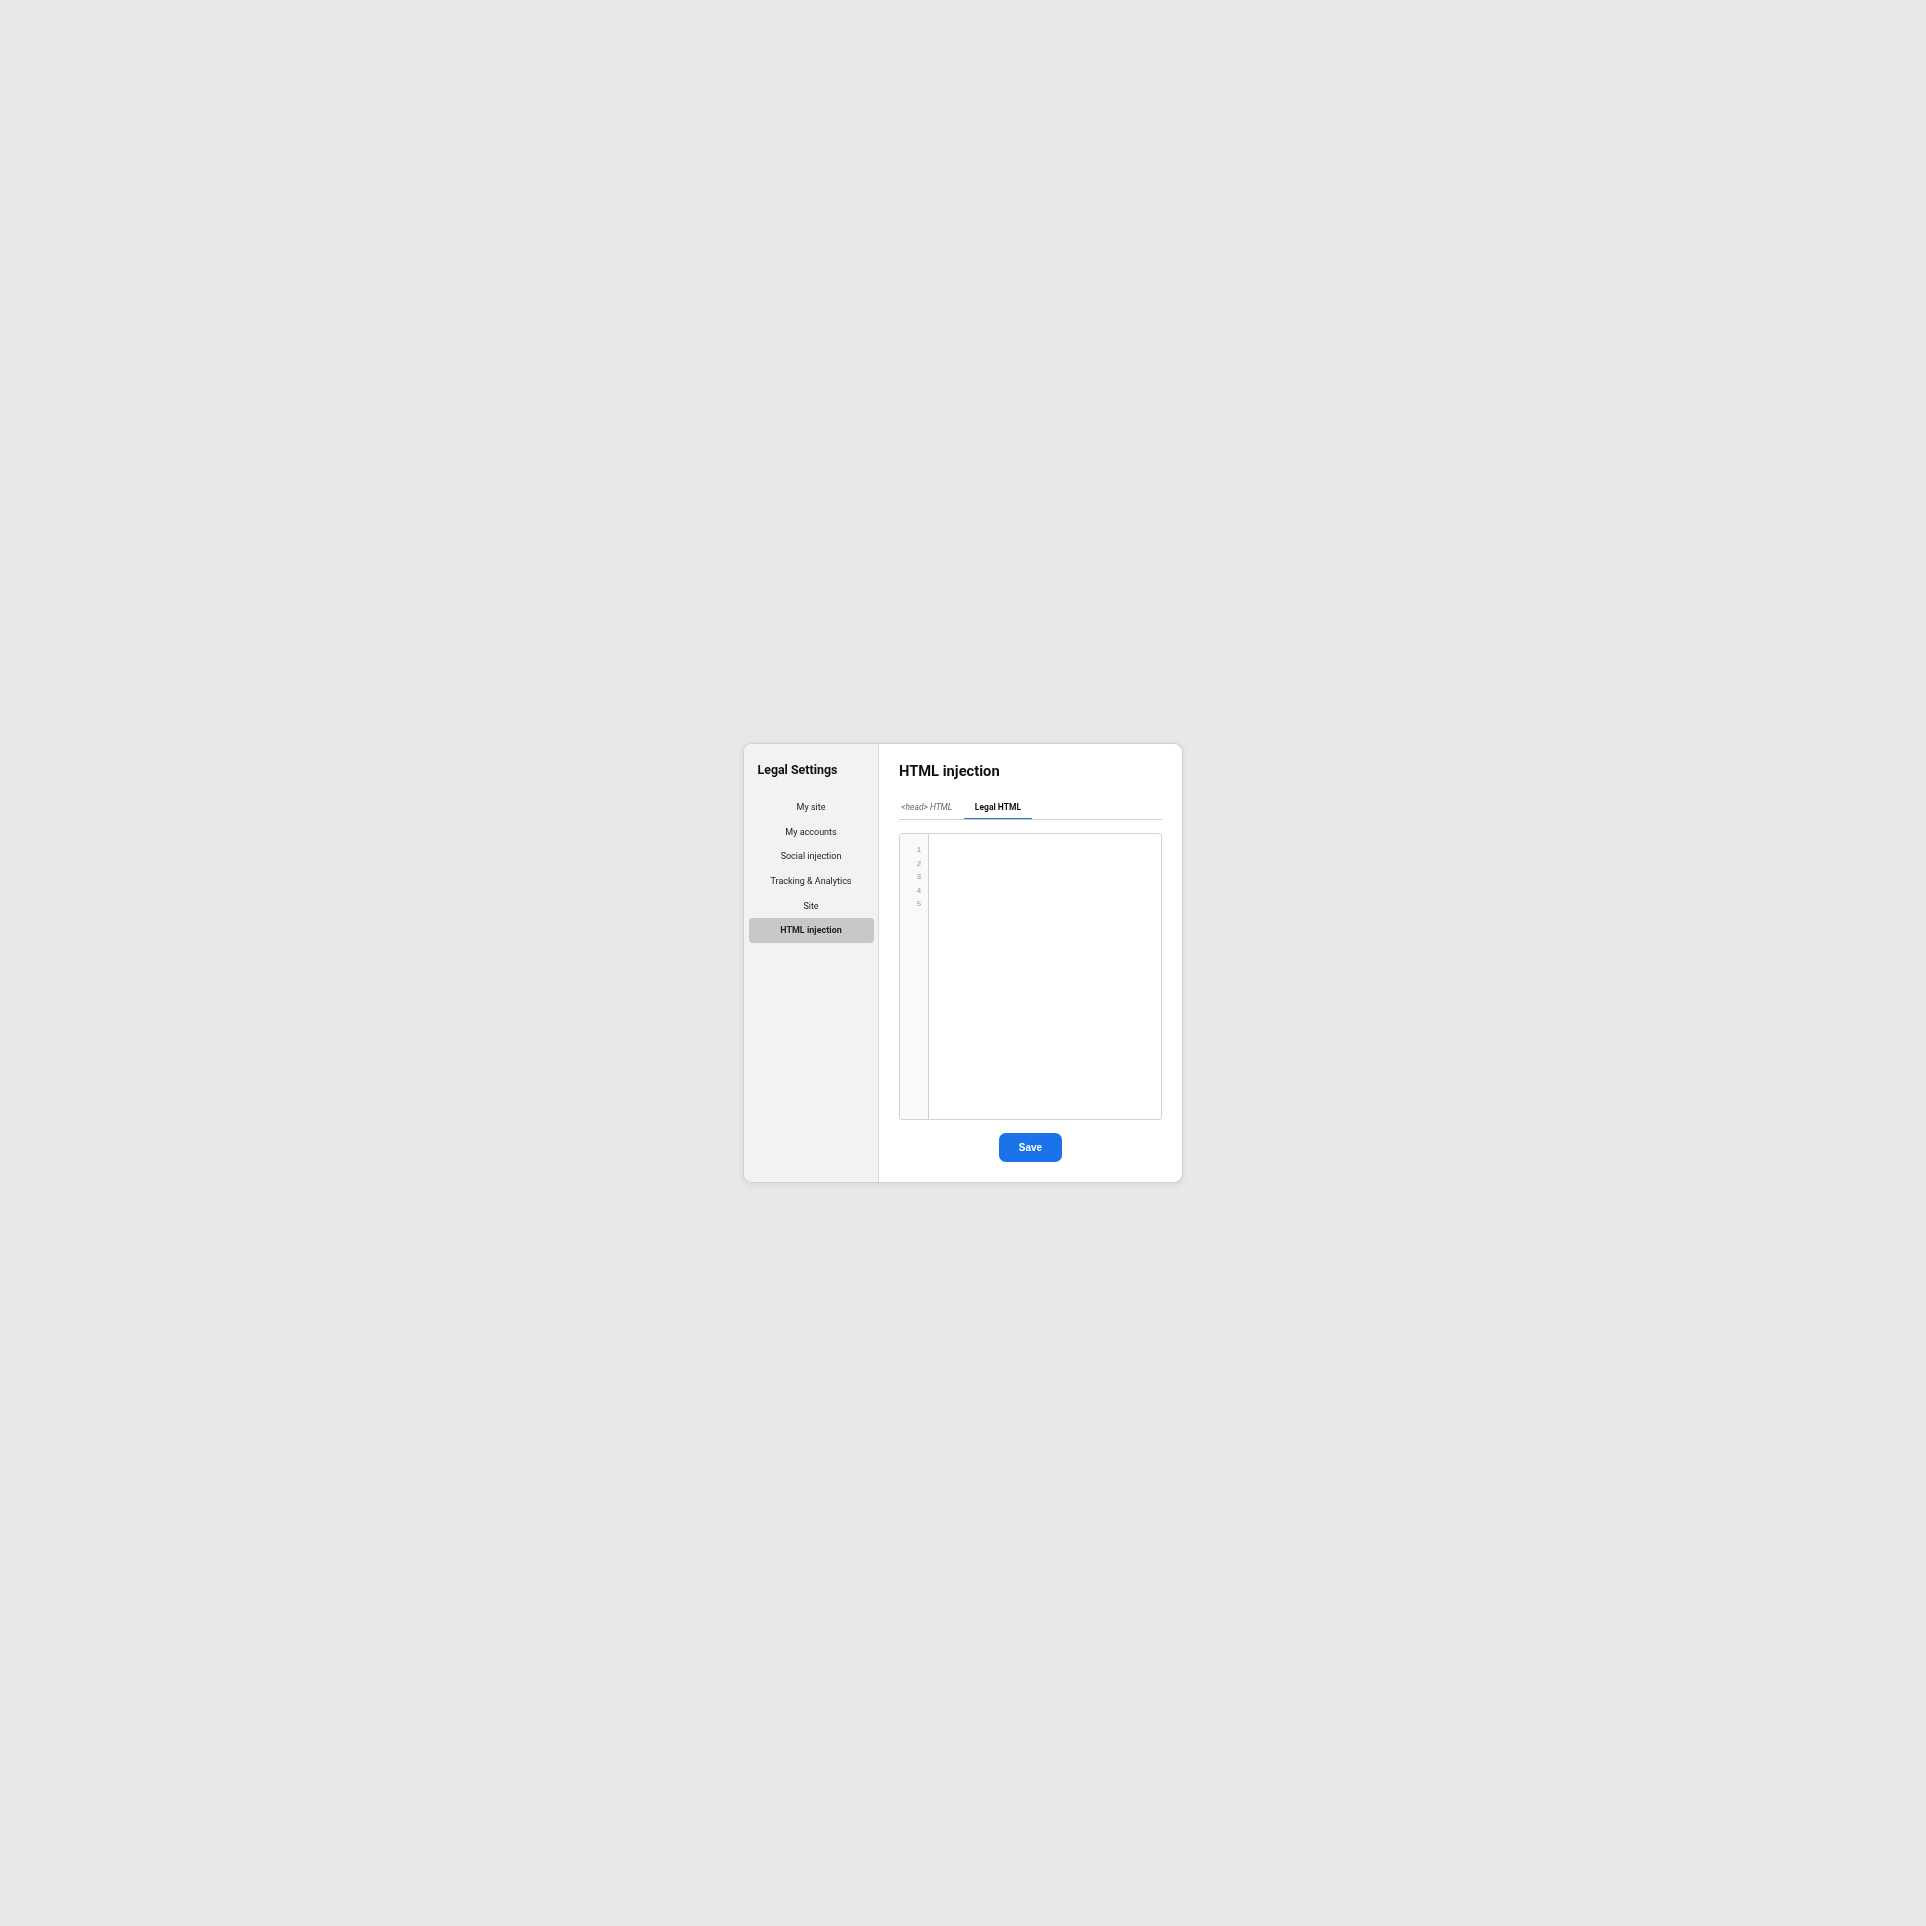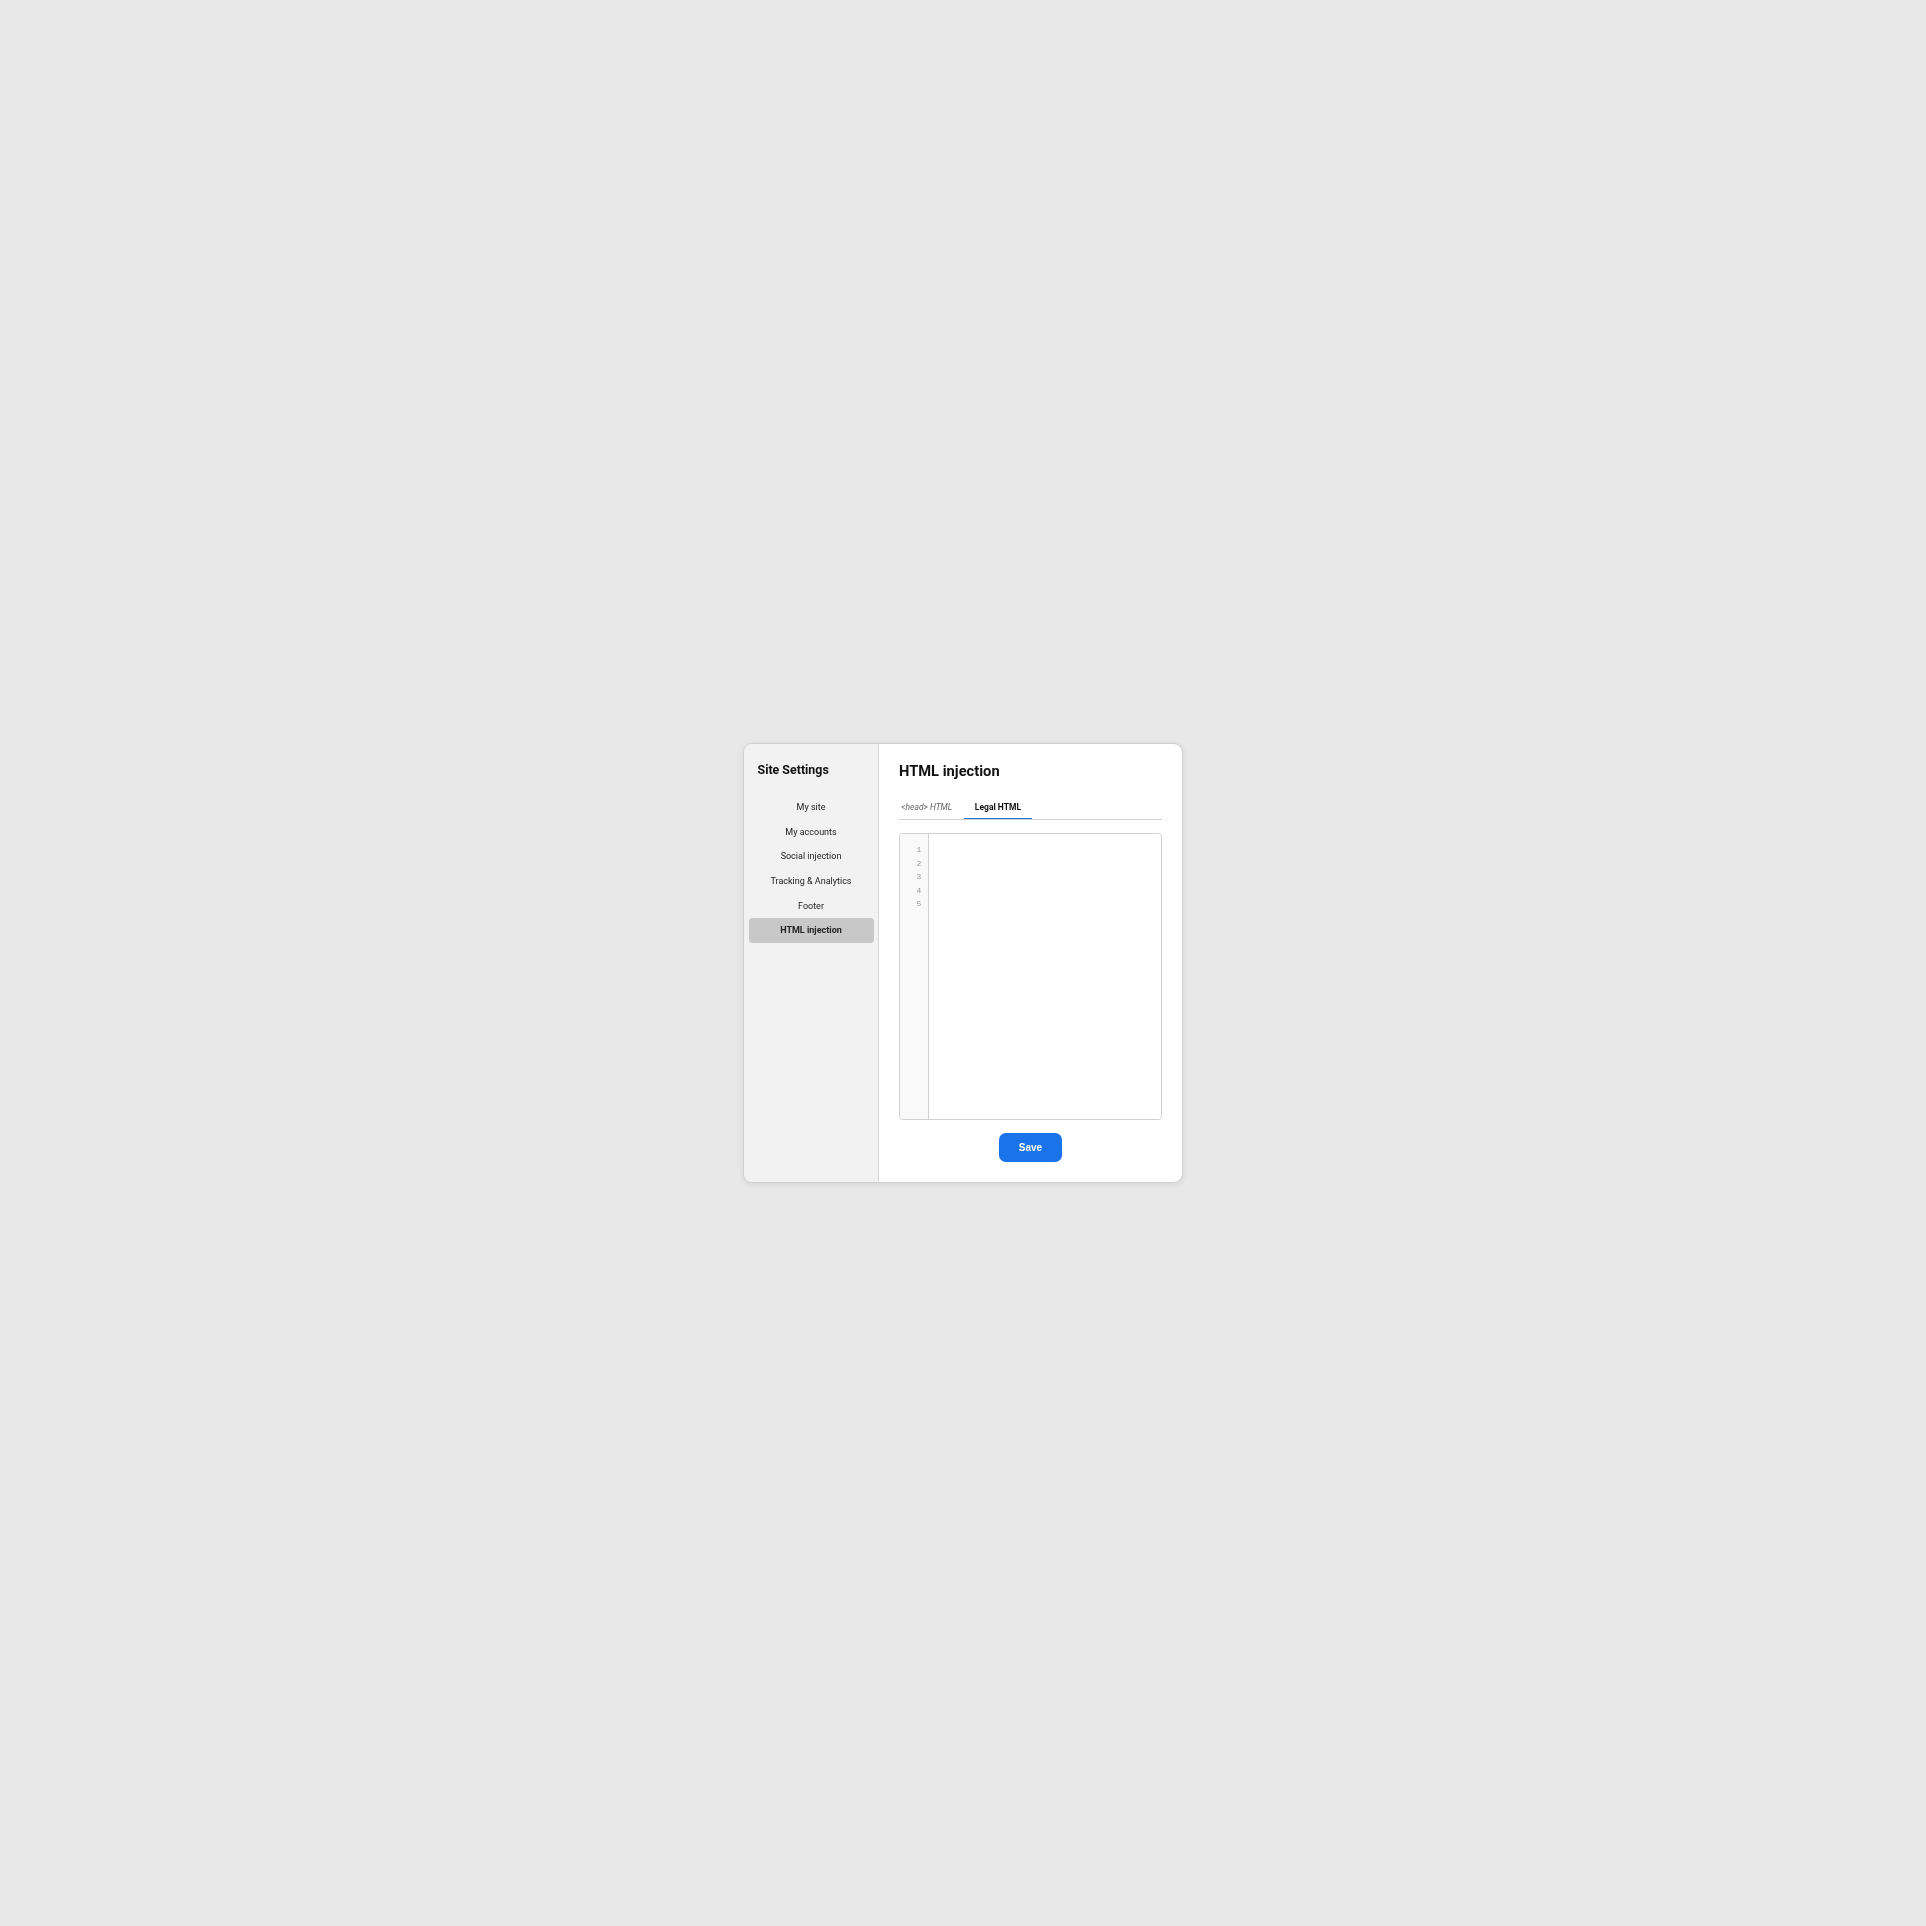--- a/index.html
+++ b/index.html
@@ -174,36 +174,36 @@
       font-weight: 600;
       cursor: pointer;
     }
   </style>
 </head>
 <body>
 
 <div class="app-container">
 
   <aside class="sidebar">
-    <div class="sidebar-title">Site Settings</div>
+    <div class="sidebar-title">Legal Settings</div>
     <ul class="sidebar-nav">
       <li>
         <a>My site</a>
       </li>
       <li>
         <a>My accounts</a>
       </li>
       <li>
         <a>Social injection</a>
       </li>
       <li>
         <a>Tracking &amp; Analytics</a>
       </li>
       <li>
-        <a>Footer</a>
+        <a>Site</a>
       </li>
       <li class="active">
         <a>HTML injection</a>
       </li>
     </ul>
   </aside>
 
   <main class="main-content">
     <h1 class="main-title">HTML injection</h1>
 

